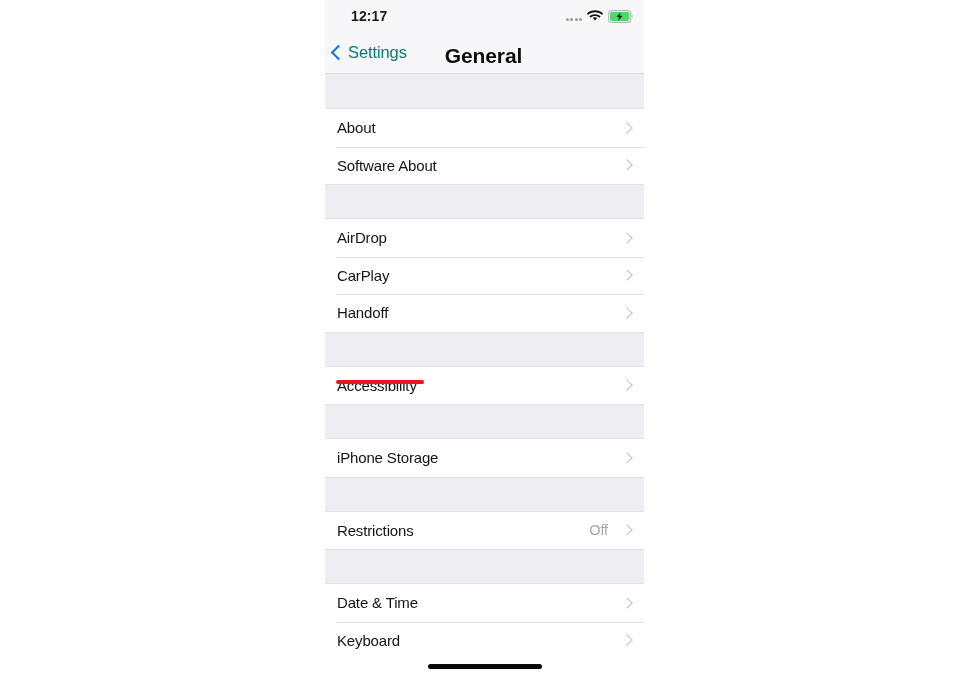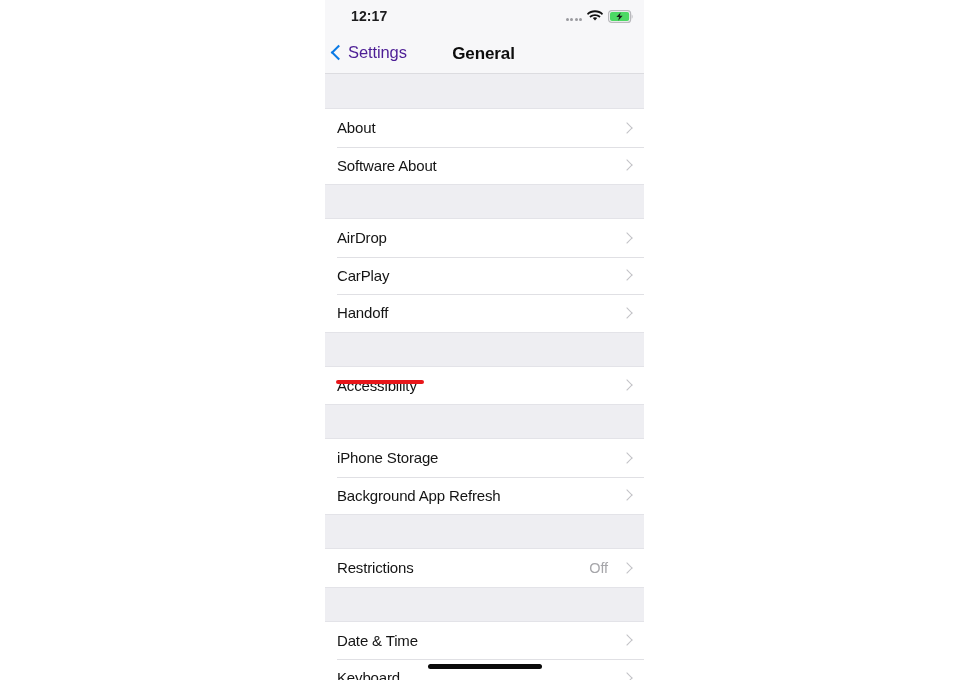--- a/index.html
+++ b/index.html
@@ -96,30 +96,30 @@
     width: 9px;
     height: 9px;
     border-left: 2.6px solid #0a7ae5;
     border-bottom: 2.6px solid #0a7ae5;
     transform: rotate(45deg);
     margin-right: 1px;
     margin-top: 0px;
   }
   #back-label {
     font-size: 16.5px;
-    color: #4c1d95;
+    color: #0f766e;
     letter-spacing: -0.1px;
   }
   #nav-title {
     position: absolute;
     left: 0;
     right: 0;
     top: 8px;
     text-align: center;
-    font-size: 17px;
+    font-size: 21px;
     font-weight: bold;
     color: #0d0d0d;
     letter-spacing: -0.1px;
     margin-left: -2px;
   }
 
   
   #table-view {
     background: #ffffff;
   }
@@ -301,26 +301,20 @@
 
       <div class="group-gap"></div>
 
       <div class="group">
         <div class="row">
           <span class="row-label">iPhone Storage</span>
           <span class="row-right">
             <span class="disclosure"></span>
           </span>
         </div>
-        <div class="row">
-          <span class="row-label">Background App Refresh</span>
-          <span class="row-right">
-            <span class="disclosure"></span>
-          </span>
-        </div>
       </div>
 
       <div class="group-gap"></div>
 
       <div class="group">
         <div class="row">
           <span class="row-label">Restrictions</span>
           <span class="row-right">
             <span class="row-value">Off</span>
             <span class="disclosure"></span>

